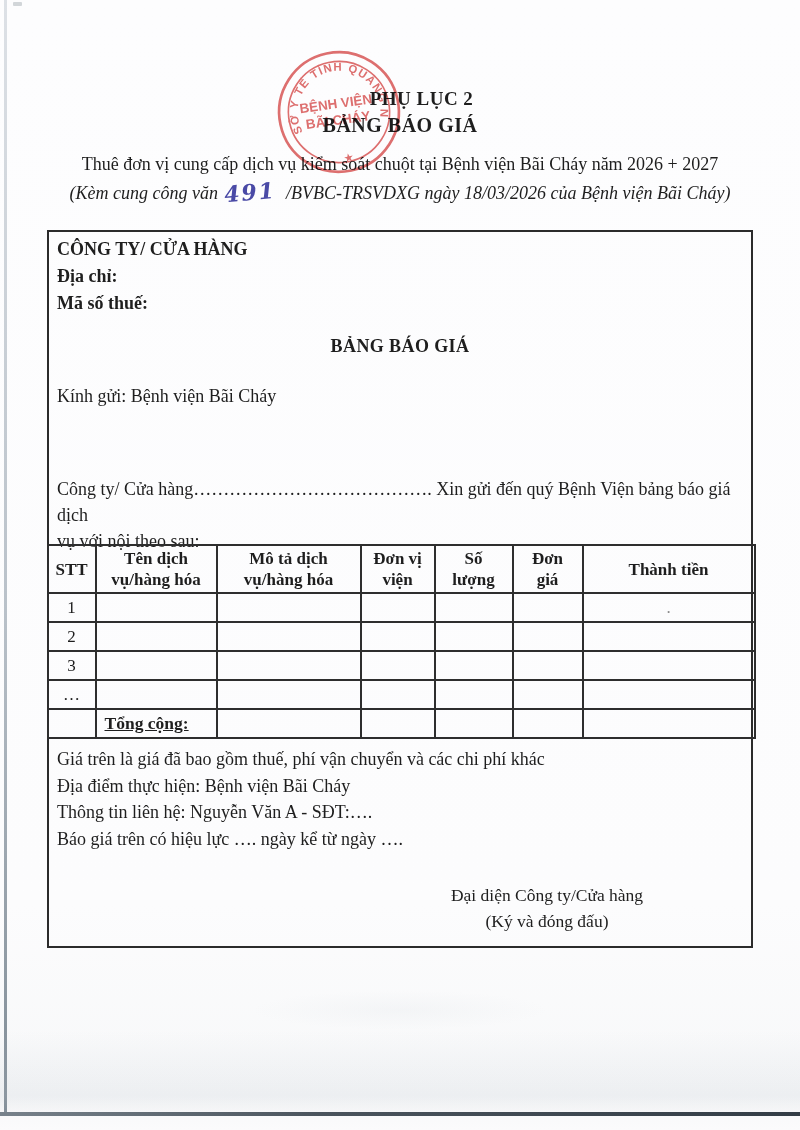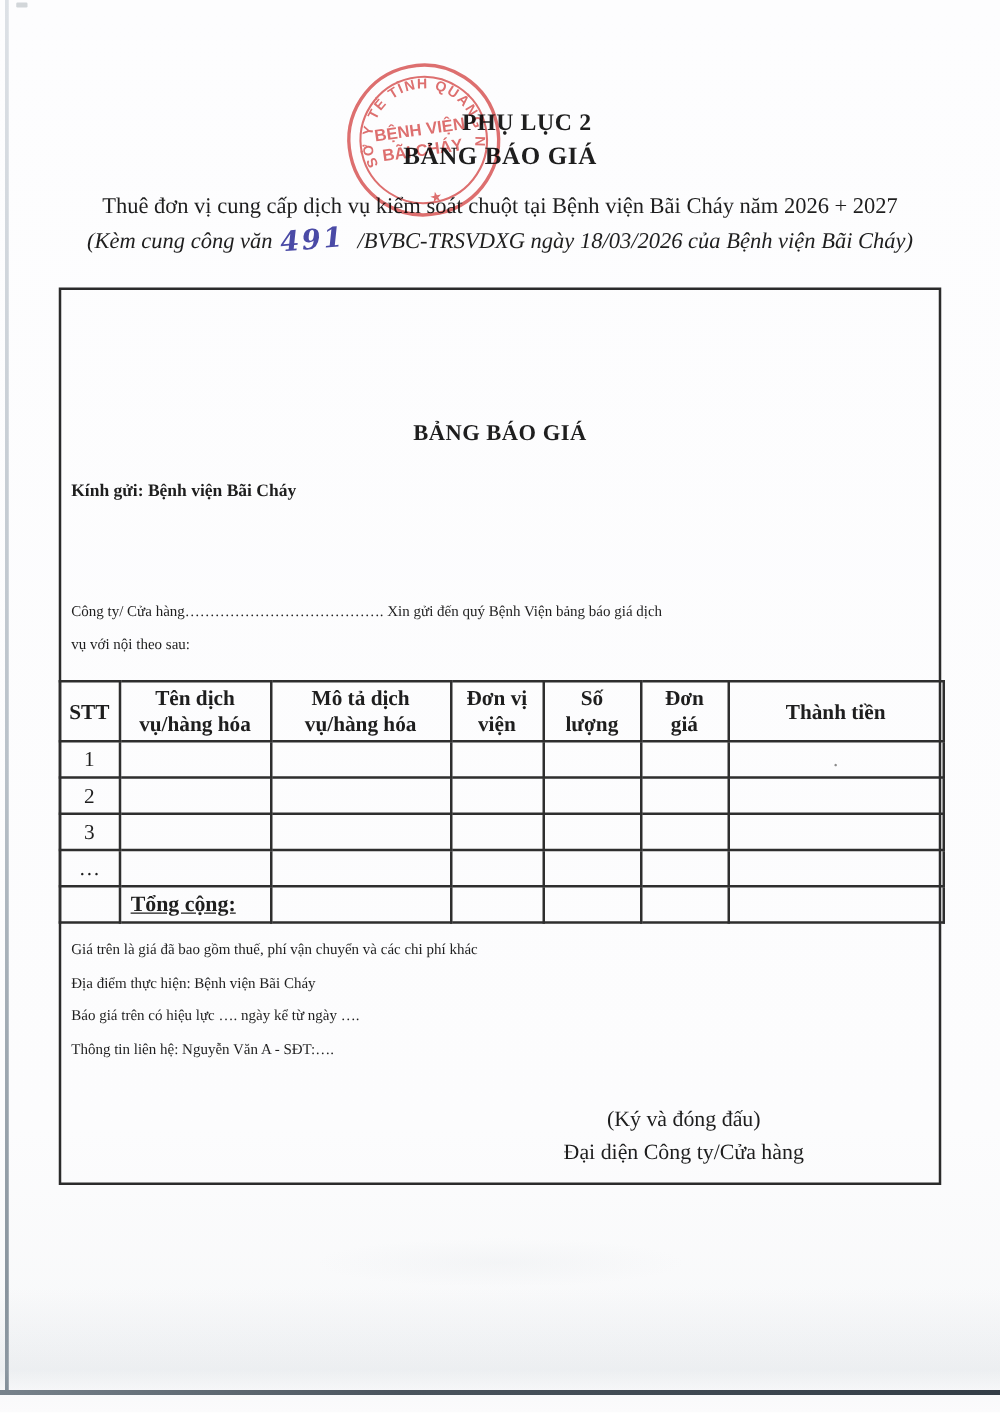--- a/index.html
+++ b/index.html
@@ -35,34 +35,34 @@
 
   
   .stamp{position:absolute;left:274px;top:46px;width:130px;height:132px;
     opacity:.82;mix-blend-mode:multiply;transform:rotate(-12deg);pointer-events:none;}
 
   
   .form-box{position:absolute;left:47px;top:230px;width:706px;height:718px;
     border:2.5px solid #2b2b2b;box-sizing:border-box;background:transparent;}
   .company-block{position:absolute;left:8px;top:4px;font-weight:bold;font-size:18px;line-height:27px;}
   .form-heading{position:absolute;left:0;top:104px;width:100%;text-align:center;font-weight:bold;font-size:18px;letter-spacing:.4px;}
-  .salutation{position:absolute;left:8px;top:154px;font-weight:bold;font-size:14px;}
+  .salutation{position:absolute;left:8px;top:154px;font-weight:normal;font-size:18px;}
   .para1{position:absolute;left:8px;top:184px;width:688px;font-size:17.5px;line-height:26px;}
-  .para2{position:absolute;left:8px;top:244px;width:692px;font-size:12px;line-height:26px;}
+  .para2{position:absolute;left:8px;top:244px;width:692px;font-size:18px;line-height:26px;}
 
   
   .quote-table{position:absolute;left:-2.5px;top:312px;border-collapse:collapse;table-layout:fixed;width:707px;}
   .quote-table th,.quote-table td{border:2px solid #2e2e2e;padding:0 6px;box-sizing:border-box;}
   .quote-table th{font-size:17px;font-weight:bold;text-align:center;line-height:21px;height:48px;}
   .quote-table td{height:29px;font-size:17px;text-align:center;}
   .quote-table .total-cell{text-align:left;font-weight:bold;text-decoration:underline;padding-left:8px;font-size:17.5px;margin-top:15px;}
   .artifact-dot{color:#8a8a8a;font-size:11px;text-align:left;padding-left:32px;}
 
   
-  .notes-block{position:absolute;left:8px;top:514px;font-size:12px;line-height:26.5px;}
+  .notes-block{position:absolute;left:8px;top:514px;font-size:18px;line-height:26.5px;}
   .signature-block{position:absolute;left:348px;top:650px;width:300px;text-align:center;font-size:17.5px;line-height:26px;}
 
   .noise1{position:absolute;left:250px;top:990px;width:300px;height:40px;border-radius:50%;
     background:radial-gradient(ellipse at center,rgba(190,198,206,.10),rgba(190,198,206,0) 70%);}
 </style>
 </head>
 <body>
 
 <div class="page">
 
@@ -88,20 +88,25 @@
     <text font-family="Liberation Sans, sans-serif" font-size="11" font-weight="bold" fill="#d8504f" letter-spacing="1.2">
       <textPath href="#ring-path" startOffset="2">SỞ Y TẾ TỈNH QUẢNG NINH</textPath>
     </text>
     <text x="61" y="59" text-anchor="middle" font-family="Liberation Sans, sans-serif" font-size="13" font-weight="bold" fill="#d8504f" transform="rotate(4 63 63)">BỆNH VIỆN</text>
     <text x="61" y="75" text-anchor="middle" font-family="Liberation Sans, sans-serif" font-size="13" font-weight="bold" fill="#d8504f" transform="rotate(4 63 63)">BÃI CHÁY</text>
     <text x="63" y="112" text-anchor="middle" font-size="11" fill="#d8504f">★</text>
   </svg>
 
   <div class="form-box">
 
+    <div class="company-block">
+      <div>CÔNG TY/ CỬA HÀNG</div>
+      <div>Địa chỉ:</div>
+      <div>Mã số thuế:</div>
+    </div>
 
     <div class="form-heading">BẢNG BÁO GIÁ</div>
 
     <div class="salutation">Kính gửi: Bệnh viện Bãi Cháy</div>
 
 
     <div class="para2">
       <div>Công ty/ Cửa hàng…………………………………. Xin gửi đến quý Bệnh Viện bảng báo giá dịch</div>
       <div>vụ với nội theo sau:</div>
     </div>
@@ -172,23 +177,23 @@
           <td></td>
           <td></td>
           <td></td>
         </tr>
       </tbody>
     </table>
 
     <div class="notes-block">
       <div>Giá trên là giá đã bao gồm thuế, phí vận chuyển và các chi phí khác</div>
       <div>Địa điểm thực hiện: Bệnh viện Bãi Cháy</div>
+      <div>Thông tin liên hệ: Nguyễn Văn A - SĐT:….</div>
       <div>Báo giá trên có hiệu lực …. ngày kể từ ngày ….</div>
-      <div>Thông tin liên hệ: Nguyễn Văn A - SĐT:….</div>
     </div>
 
     <div class="signature-block">
+      <div>Đại diện Công ty/Cửa hàng</div>
       <div>(Ký và đóng đấu)</div>
-      <div>Đại diện Công ty/Cửa hàng</div>
     </div>
 
   </div>
 </div>
 
 </body></html>

